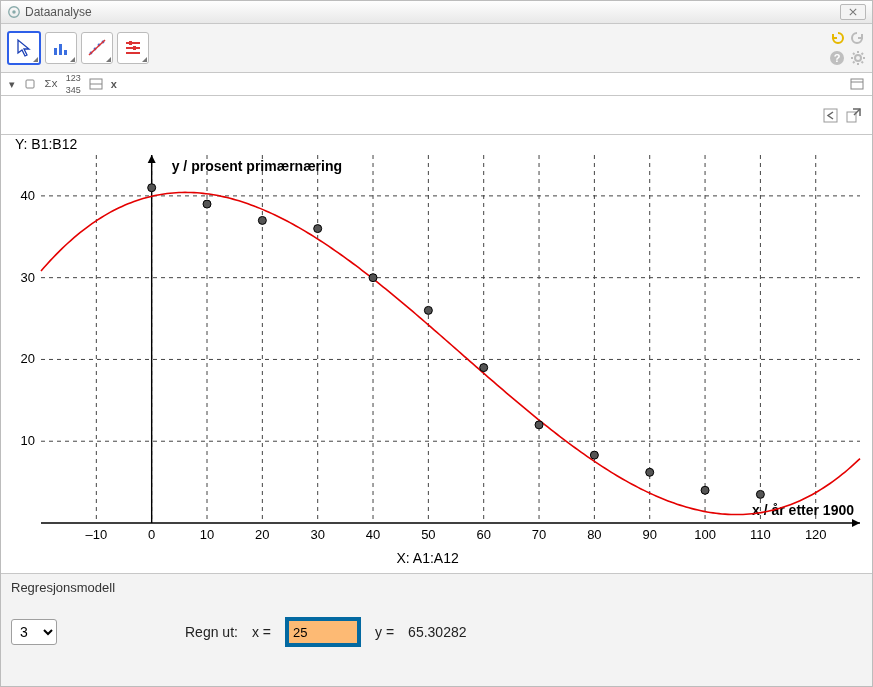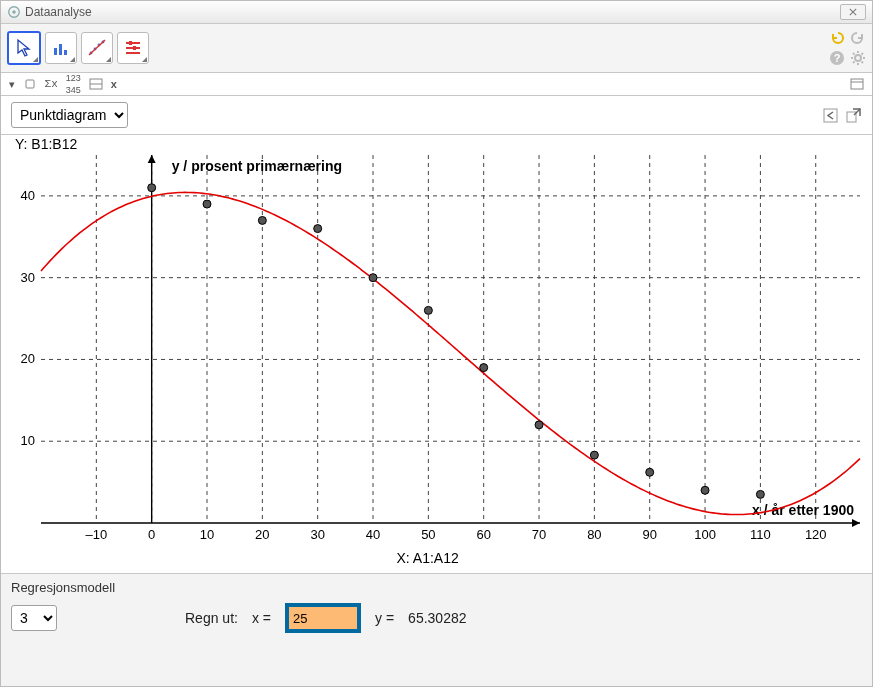--- a/index.html
+++ b/index.html
@@ -20,21 +20,21 @@
   .subbar{height:22px;background:#fff;border-bottom:1px solid #c7c7c7;display:flex;align-items:center;padding:0 8px;font-size:11px;color:#555;gap:8px}
   .subbar .seg{display:inline-flex;align-items:center;gap:2px}
   .chartbar{height:38px;border-bottom:1px solid #c7c7c7;display:flex;align-items:center;padding:0 10px}
   select.combo{height:26px;border:1px solid #9f9f9f;border-radius:3px;background:#fff;padding:0 4px;font-size:14px}
   .cb-right{margin-left:auto;display:flex;gap:6px}
   .cb-right .ci{border-radius:2px}
 
   .plot-wrap{flex:1;position:relative;background:#fff}
   svg.plot{position:absolute;inset:0;width:100%;height:100%}
 
-  .bottom-panel{height:100px;border-top:1px solid #c7c7c7;background:#f3f3f3;padding:6px 10px;display:flex;flex-direction:column;gap:8px}
+  .bottom-panel{height:100px;border-top:1px solid #c7c7c7;background:#f3f3f3;padding:6px 10px;display:flex;flex-direction:column;gap:22px}
   .bp-title{color:#333}
   .bp-row{display:flex;align-items:center;gap:14px}
   .equation{color:#e40000;font-family:'Cambria Math','STIXGeneral',Georgia,serif;font-style:italic;font-size:18px}
   .equation sup{font-size:0.7em;font-style:normal}
   .field{width:60px;height:20px;border:4px solid #0369a1;background:#fdba74;padding:1px 4px;font-size:13px}
   .readonly-inline{font-size:14px}
 </style>
 </head>
 <body>
 
@@ -153,23 +153,20 @@
     <span class="spacer"></span>
     <span class="seg">
         <svg width="14" height="12" viewBox="0 0 14 12">
           <rect x="1" y="1" width="12" height="10" fill="none" stroke="#888"></rect>
           <line x1="1" y1="4" x2="13" y2="4" stroke="#888"></line>
         </svg>
       </span>
   </div>
 
   <div class="chartbar">
-    <select class="combo">
-      <option>Punktdiagram</option>
-    </select>
     <div class="cb-right">
       <span class="ci">
           <svg width="15" height="15" viewBox="0 0 15 15">
             <rect x="1" y="1" width="13" height="13" fill="none" stroke="#999"></rect>
             <path d="M10 4 L5 7.5 L10 11" fill="none" stroke="#666" stroke-width="1.5"></path>
           </svg>
         </span>
       <span class="ci">
           <svg width="15" height="15" viewBox="0 0 15 15">
             <rect x="1" y="4" width="9" height="10" fill="none" stroke="#999"></rect>

